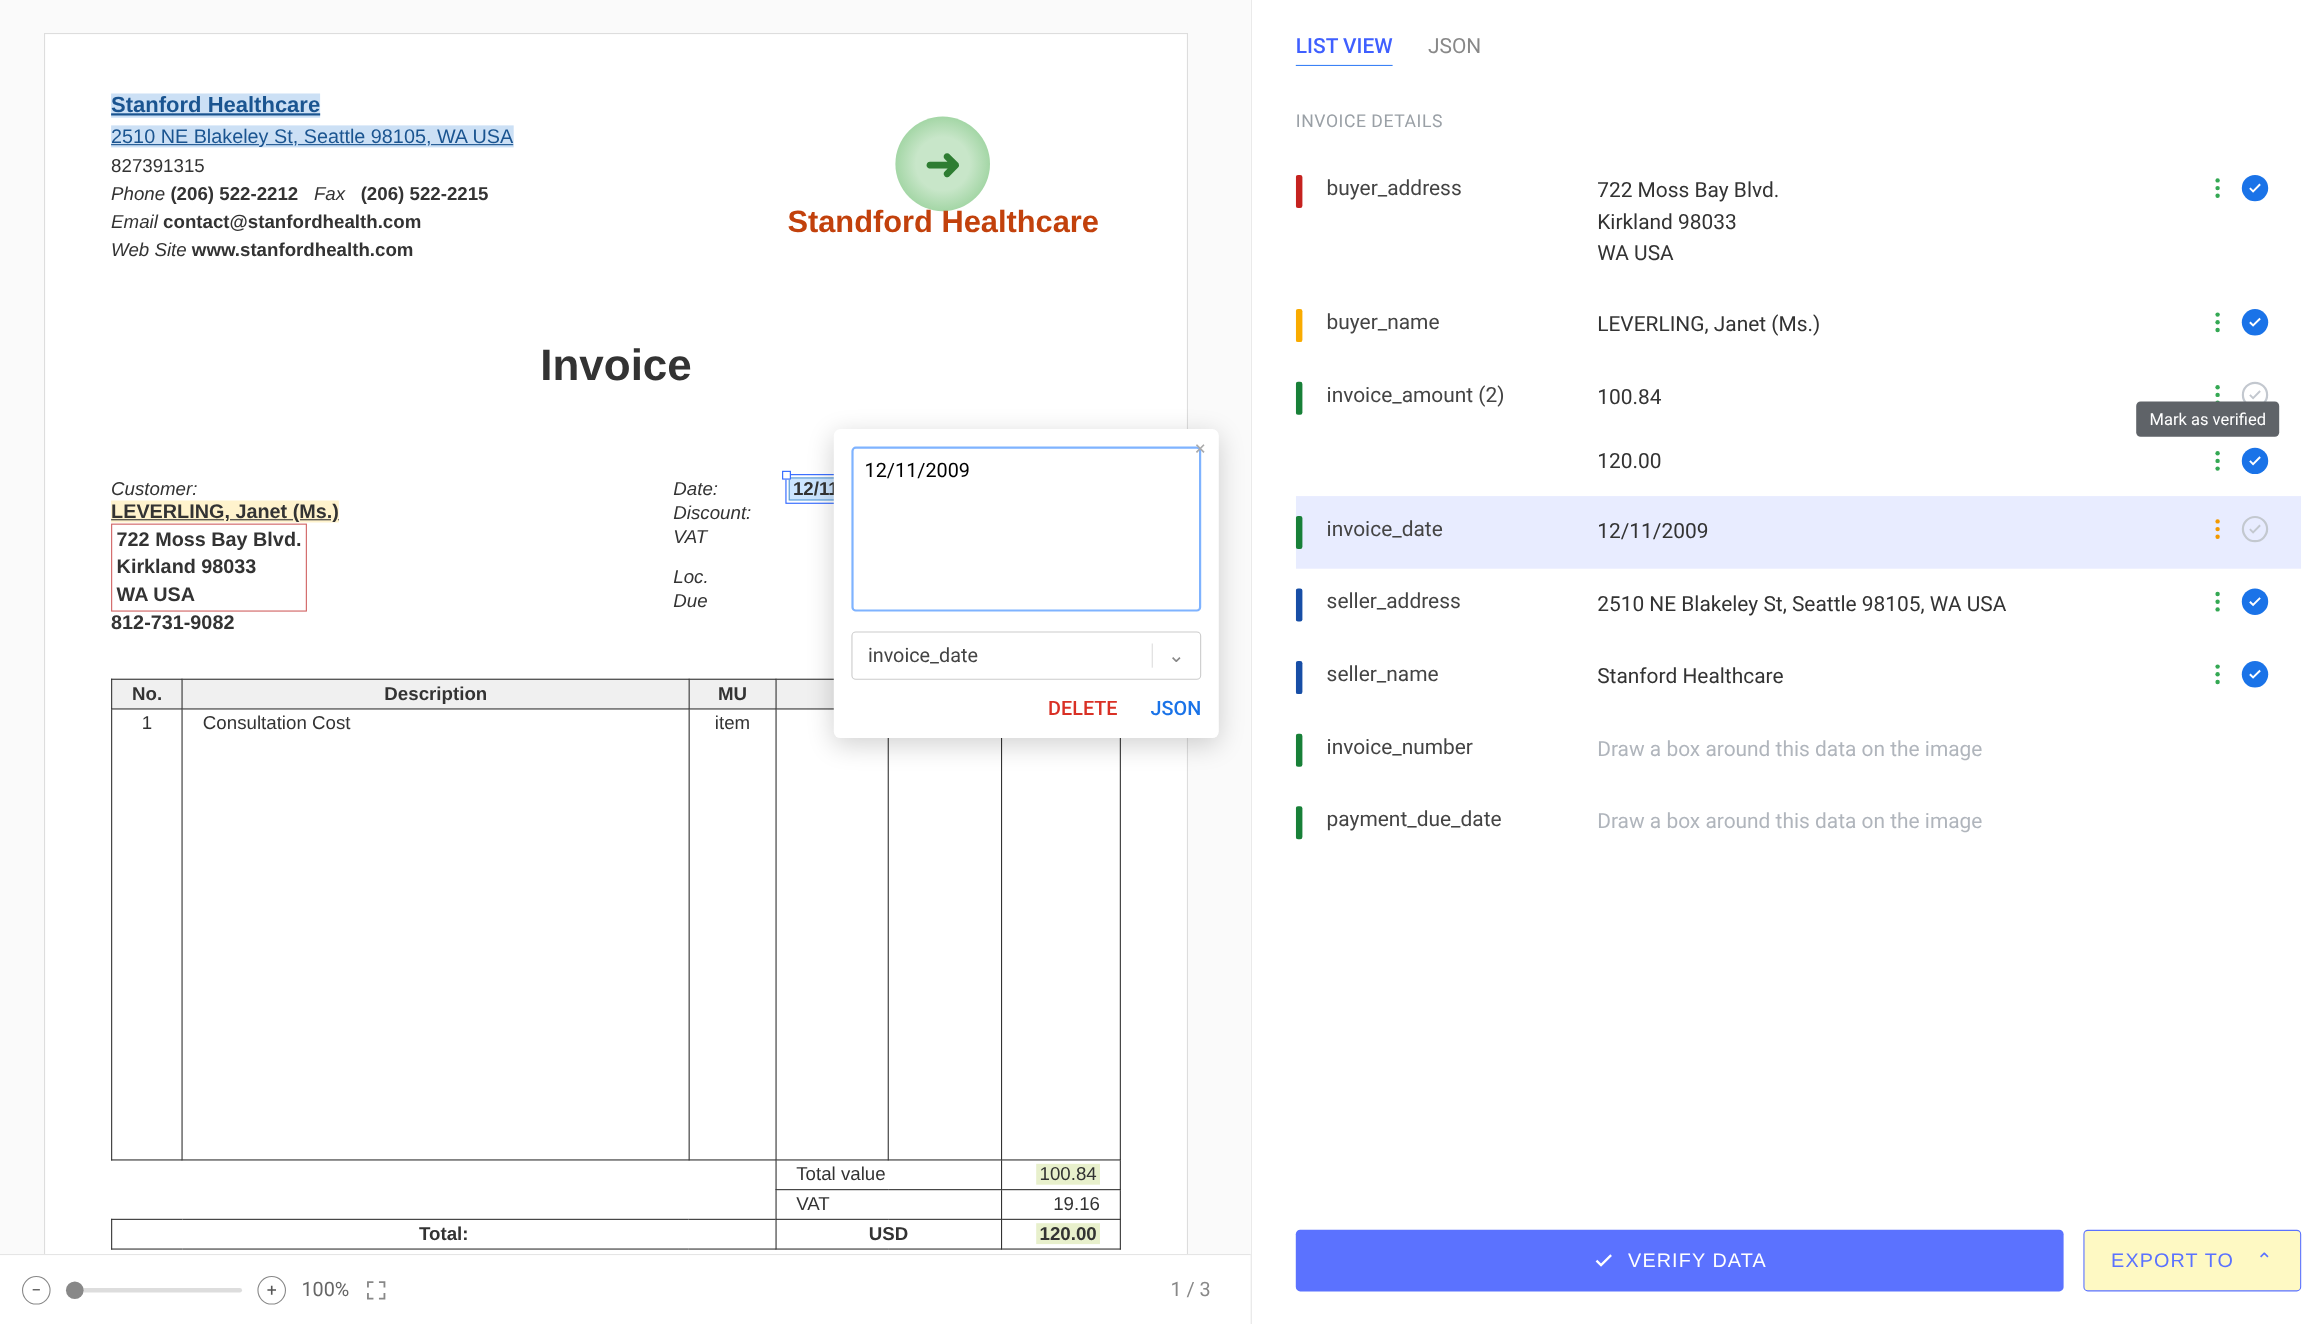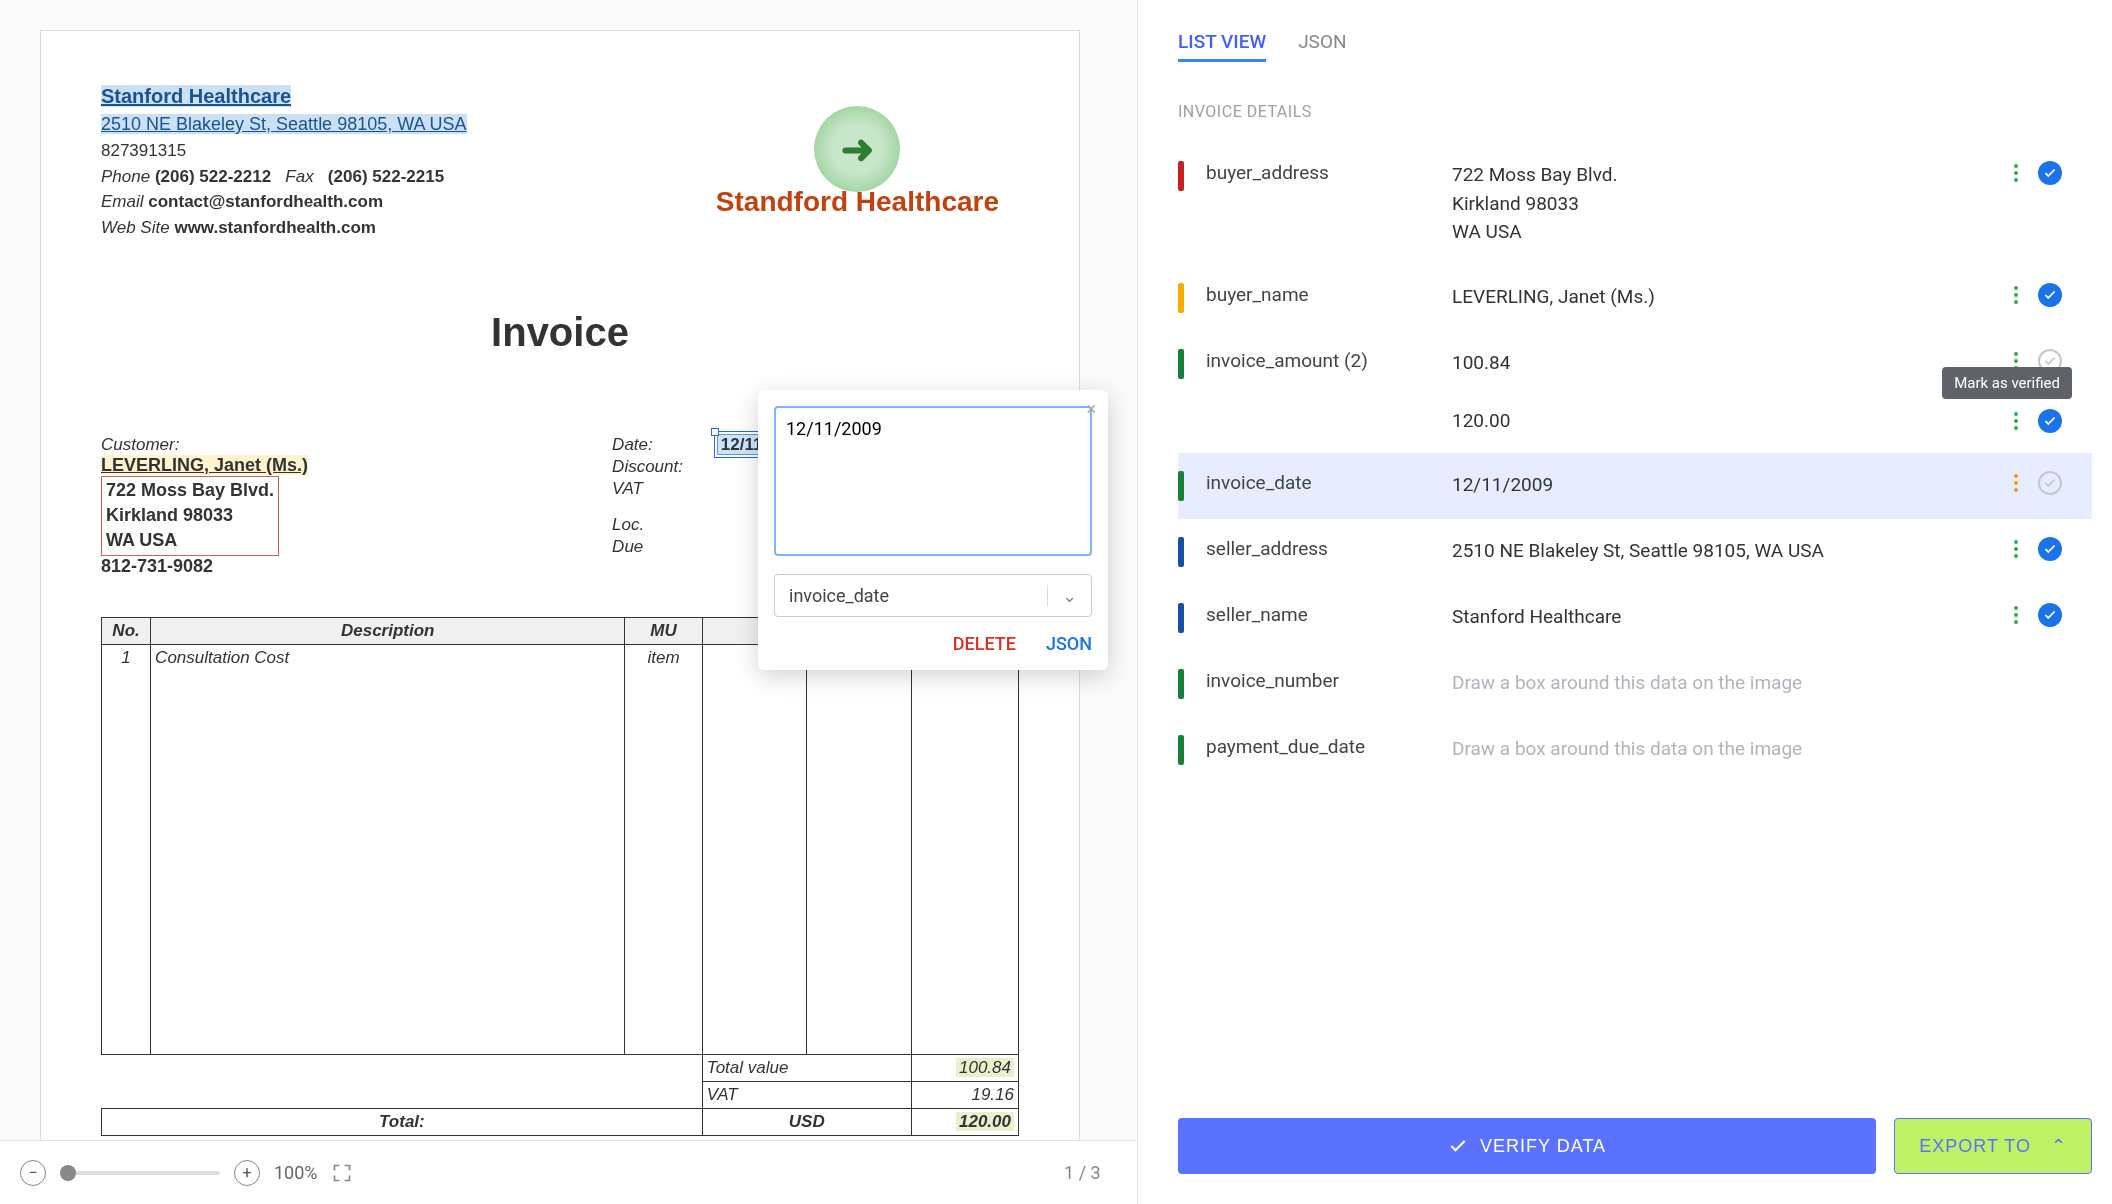--- a/index.html
+++ b/index.html
@@ -25,21 +25,21 @@
 .cust-addr { border: 1.5px solid #d06060; padding: 1px 4px; display: inline-block; line-height: 1.4; }
 .cust-right { font-size: 17px; }
 .cust-right div { margin-bottom: 2px; }
 .fld-label { font-style: italic; display: inline-block; width: 100px; }
 .date-highlight { background: #cce5ff; border: 1px solid #5b9bd5; padding: 0 3px; font-weight: bold; position: relative; }
 .date-box-handles { position: absolute; inset: -4px; border: 1px solid #2962ff; }
 .date-box-handles::before, .date-box-handles::after { content: ''; position: absolute; width: 6px; height: 6px; border: 1px solid #2962ff; background: #fff; }
 .date-box-handles::before { top: -4px; left: -4px; }
 .date-box-handles::after { bottom: -4px; right: -4px; }
 .inv-table { margin-top: 40px; width: 100%; border-collapse: collapse; font-size: 17px; }
-.inv-table th, .inv-table td { border: 1px solid #333; padding: 3px 4px; font-style: italic; }
+.inv-table th, .inv-table td { border: 1px solid #333; padding: 3px 18px; }
 .inv-table th { background: #f0f0f0; font-weight: bold; }
 .inv-table .col-no { width: 50px; text-align: center; }
 .inv-table .col-desc { width: 500px; }
 .inv-table .col-mu { width: 80px; text-align: center; }
 .inv-table .empty-body td { height: 410px; vertical-align: top; }
 .totals-row td { text-align: right; }
 .total-val-hl { background: #e8f0cc; padding: 0 3px; }
 .total-final { font-weight: bold; }
 .popover { position: absolute; top: 390px; left: 758px; width: 350px; background: #fff; border-radius: 6px; box-shadow: 0 6px 24px rgba(0,0,0,0.18); padding: 16px; z-index: 100; }
 .popover-close { position: absolute; top: 8px; right: 12px; color: #aaa; cursor: pointer; font-size: 18px; }
@@ -56,21 +56,21 @@
 .zoom-slider-thumb { position: absolute; left: 0; top: -6px; width: 16px; height: 16px; background: #888; border-radius: 50%; }
 .expand-icon { width: 20px; height: 20px; cursor: pointer; color: #888; }
 .pager { margin-left: auto; display: flex; align-items: center; gap: 26px; flex-direction: column; }
 .pager span { color: #888; }
 .pager .nav { cursor: pointer; }
 
 .right-panel { flex: 1; padding: 30px 20px 30px 40px; display: flex; flex-direction: column; position: relative; }
 .file-name { font-weight: bold; font-size: 19px; color: #222; margin-bottom: 28px; }
 .tabs { display: flex; gap: 32px; margin-bottom: 40px; }
 .tab { font-size: 19px; cursor: pointer; color: #888; padding-bottom: 6px; }
-.tab.active { color: #3f5fff; border-bottom: 3px solid #3b82f6; font-weight: 500; }
+.tab.active { color: #3f5fff; border-bottom: 1px solid #3b82f6; font-weight: 500; }
 .section-title { color: #9aa0a6; font-size: 16px; letter-spacing: 0.5px; margin-bottom: 22px; }
 .fields { flex: 1; overflow: auto; }
 .field-row { display: flex; align-items: flex-start; padding: 18px 0 18px 0; position: relative; }
 .field-row.highlighted { background: #e8ecff; }
 .color-bar { width: 6px; height: 30px; margin-right: 22px; border-radius: 2px; flex-shrink: 0; }
 .field-name { width: 246px; font-size: 19px; color: #444; flex-shrink: 0; }
 .field-value { flex: 1; font-size: 19px; color: #333; line-height: 1.5; }
 .field-placeholder { color: #b0b5bc; font-style: normal; }
 .field-actions { display: flex; align-items: center; gap: 20px; padding-right: 30px; }
 .dots-icon { width: 4px; display: flex; flex-direction: column; gap: 3px; cursor: pointer; }
@@ -79,21 +79,21 @@
 .dots-orange span { background: #f29900; }
 .verify-icon { width: 24px; height: 24px; border-radius: 50%; display: inline-flex; align-items: center; justify-content: center; cursor: pointer; }
 .verify-filled { background: #1a73e8; color: #fff; }
 .verify-outline { border: 2px solid #c3c8cf; color: #c3c8cf; }
 .verify-icon svg { width: 14px; height: 14px; }
 .tooltip { position: absolute; right: 20px; top: -30px; background: #5f6368; color: #fff; font-size: 15px; padding: 7px 12px; border-radius: 4px; white-space: nowrap; }
 .extra-val-row { display: flex; padding: 10px 0 18px 0; }
 .extra-val-row .spacer { width: 274px; }
 .bottom-bar { display: flex; gap: 18px; padding-top: 20px; }
 .verify-btn { flex: 1; background: #5b72ff; color: #fff; border: none; border-radius: 4px; padding: 16px 0; font-size: 18px; letter-spacing: 1px; cursor: pointer; display: flex; align-items: center; justify-content: center; gap: 12px; }
-.export-btn { background: #bef264; border: 1.5px solid #5b72ff; color: #5b72ff; border-radius: 4px; padding: 16px 24px; font-size: 18px; letter-spacing: 1px; cursor: pointer; display: flex; align-items: center; gap: 20px; }
+.export-btn { background: #fef9c3; border: 1.5px solid #5b72ff; color: #5b72ff; border-radius: 4px; padding: 16px 24px; font-size: 18px; letter-spacing: 1px; cursor: pointer; display: flex; align-items: center; gap: 20px; }
 .check-svg { width: 20px; height: 20px; }
 </style>
 </head>
 <body>
 
 <div class="app">
 
   <div class="left-panel">
     <div class="doc-viewer">
       <div class="invoice-page">

